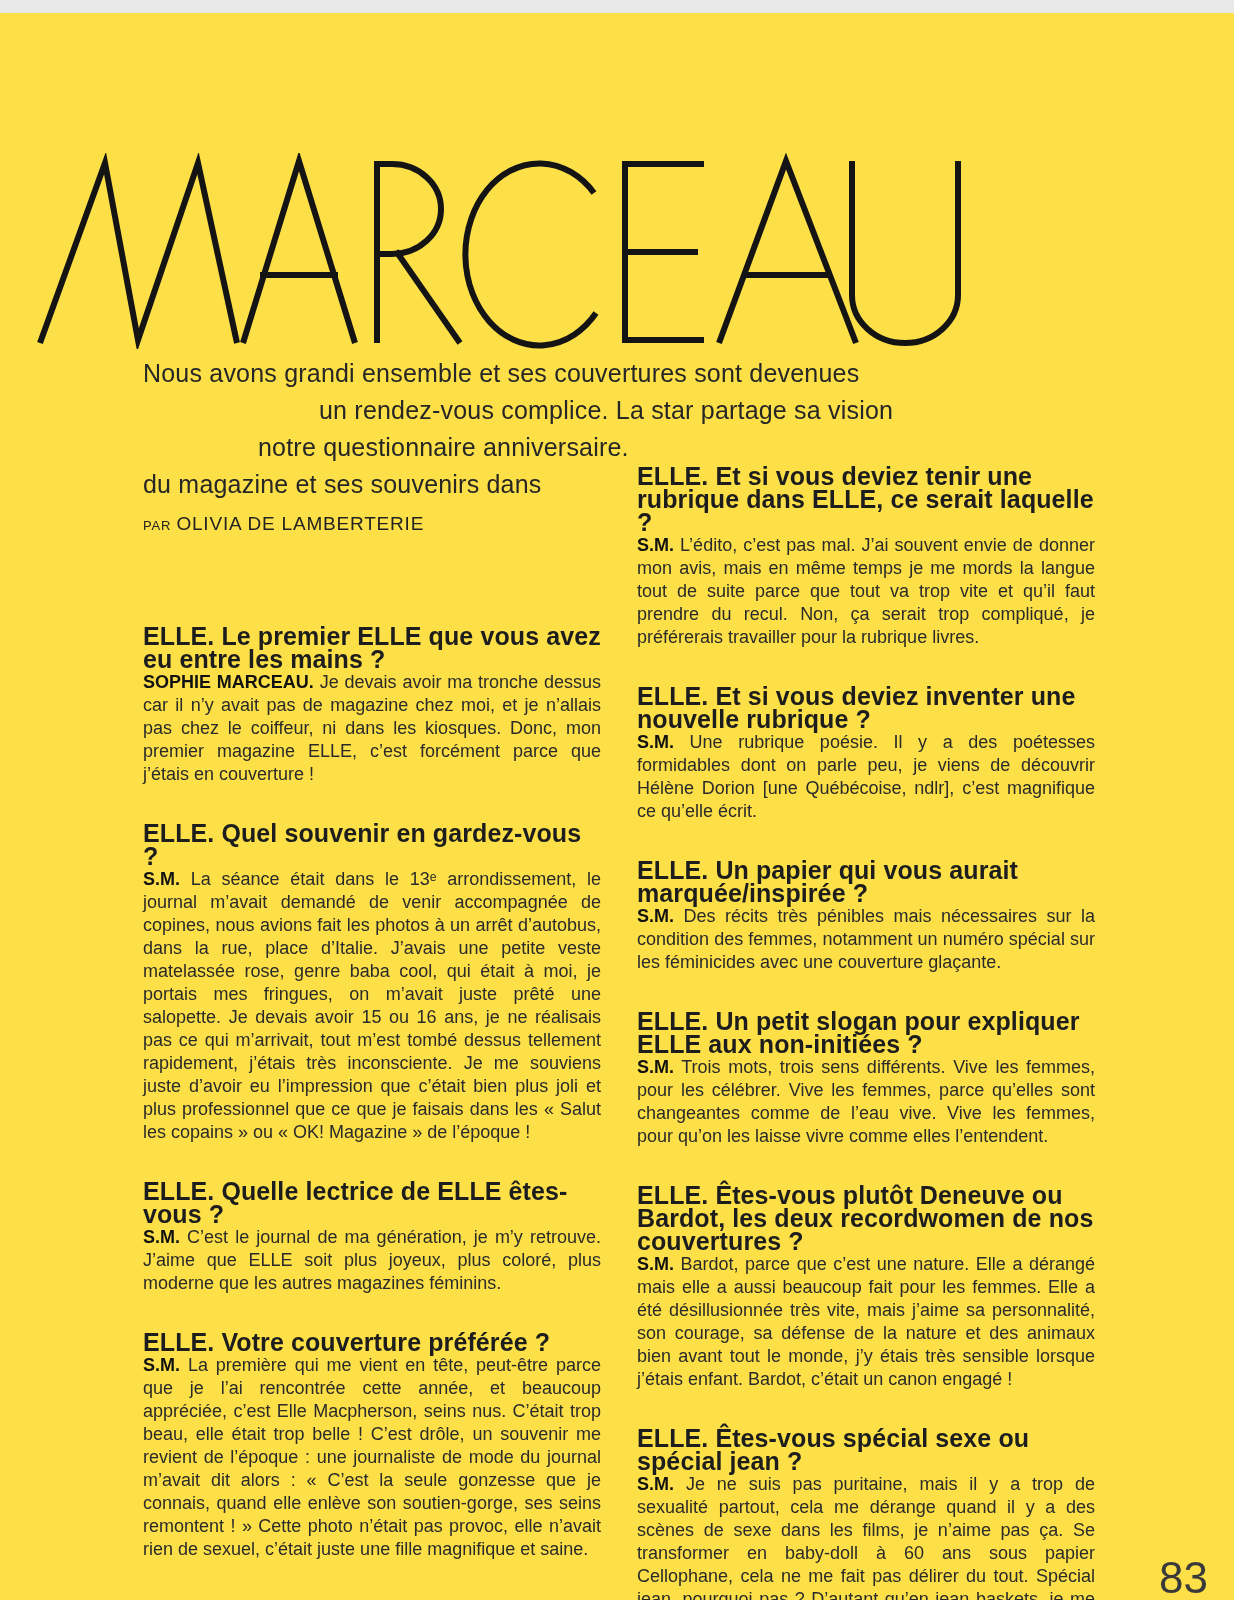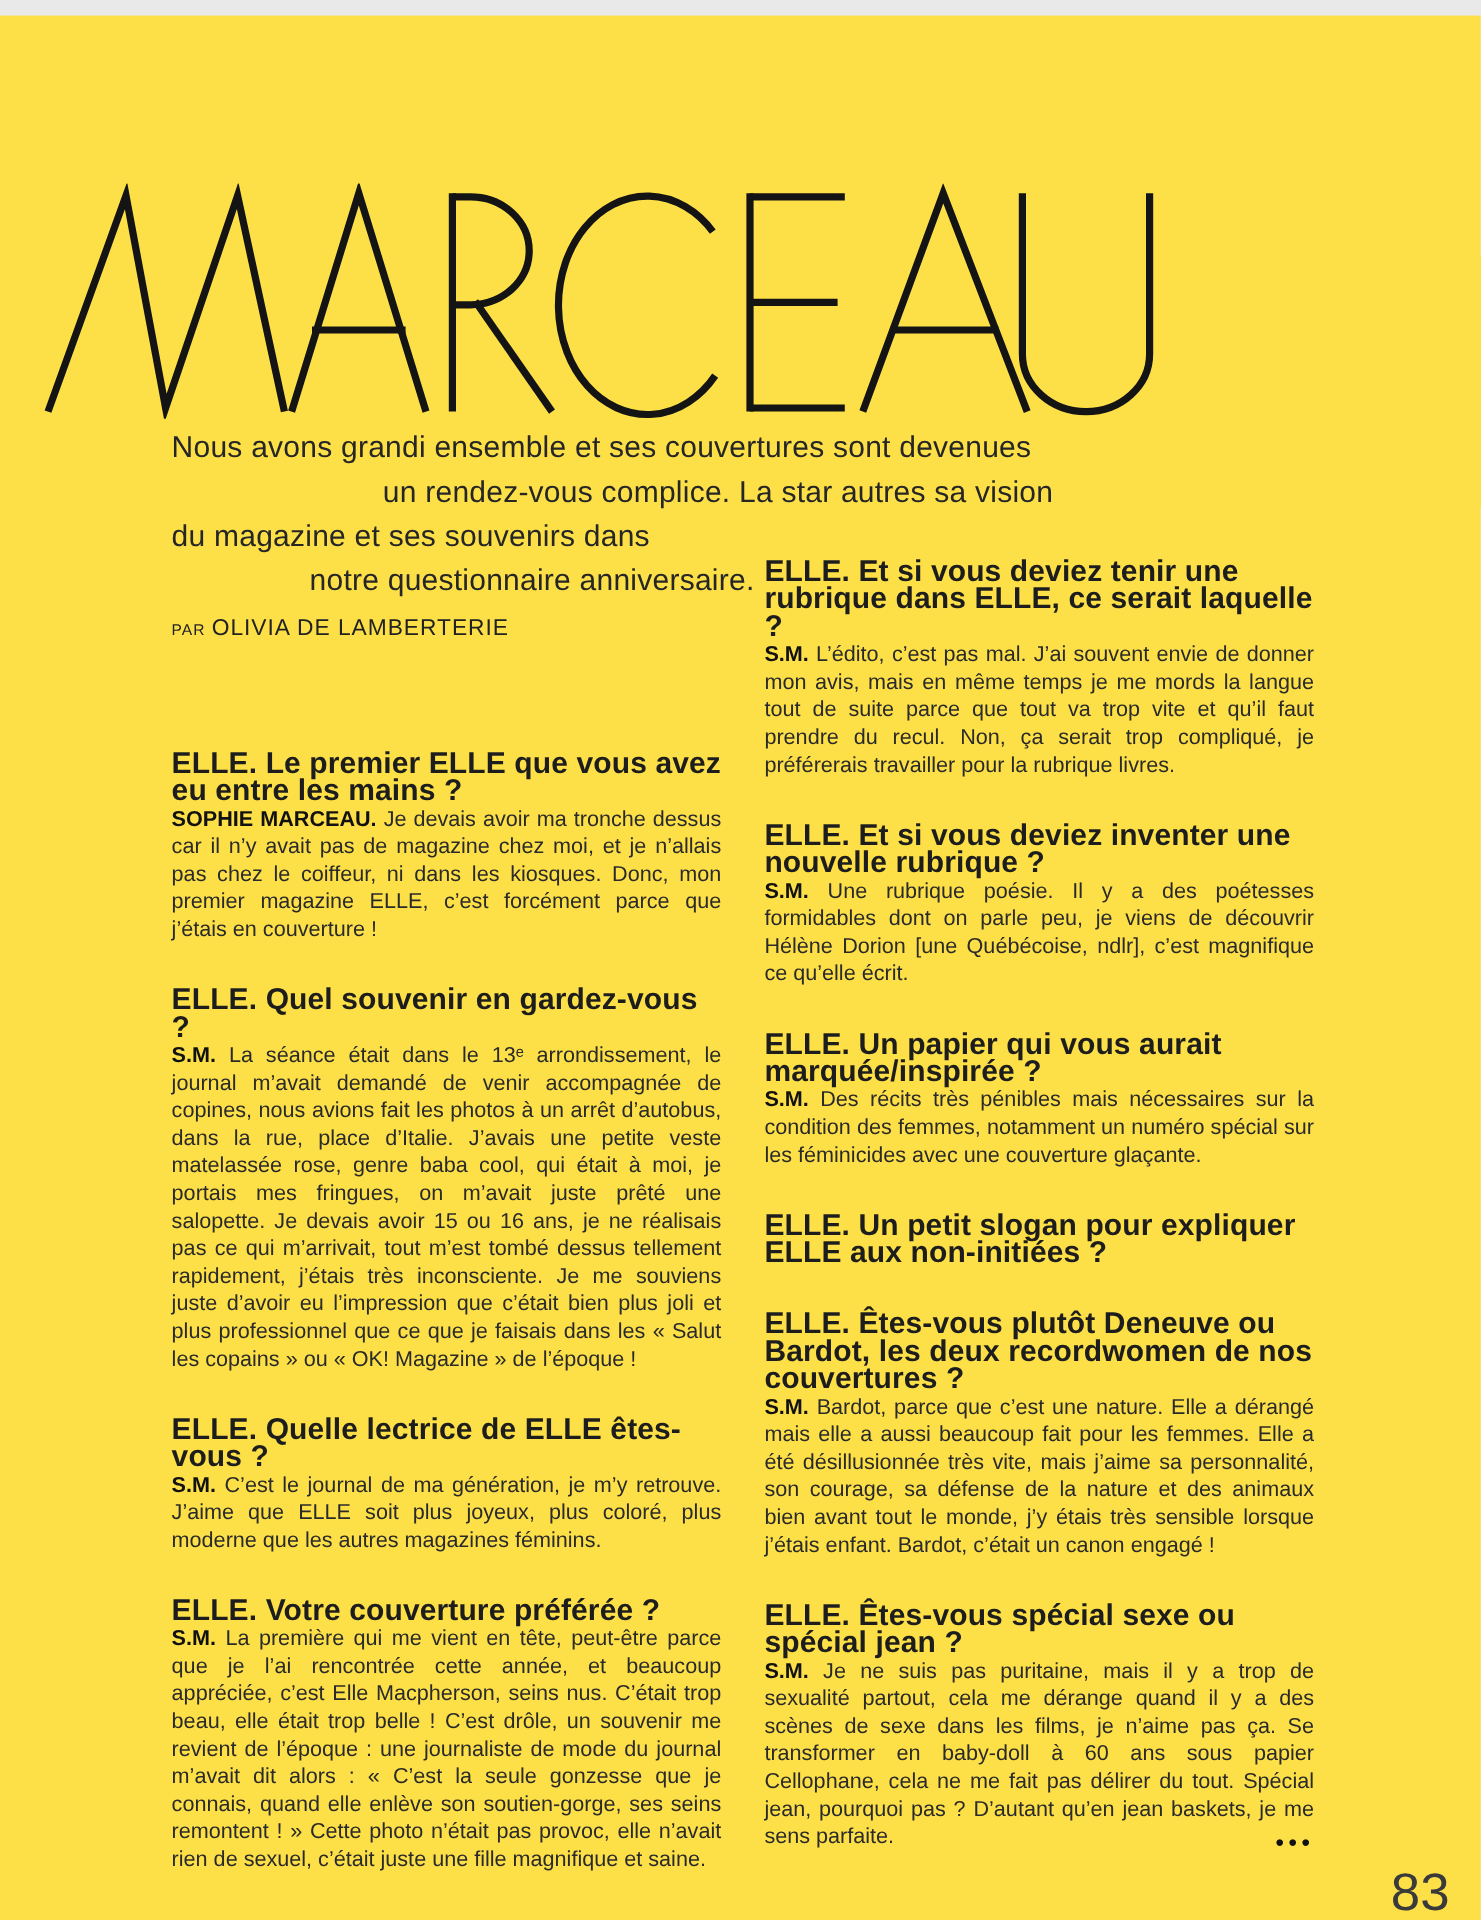--- a/index.html
+++ b/index.html
@@ -73,23 +73,23 @@
     <line x1="625" y1="327" x2="704" y2="327"></line>
 
     <polyline points="719,330 786,148 856,330"></polyline>
     <line x1="742" y1="262" x2="832" y2="262"></line>
 
     <path d="M 852,148 V 282 A 53 48 0 0 0 958,282 V 148"></path>
   </svg>
 
   <div class="intro">
     <div class="line indent-0">Nous avons grandi ensemble et ses couvertures sont devenues</div>
-    <div class="line indent-1">un rendez-vous complice. La star autres sa vision</div>
+    <div class="line indent-1">un rendez-vous complice. La star partage sa vision</div>
+    <div class="line indent-3">notre questionnaire anniversaire.</div>
     <div class="line indent-2">du magazine et ses souvenirs dans</div>
-    <div class="line indent-3">notre questionnaire anniversaire.</div>
   </div>
 
   <div class="byline">
     <span class="prefix">PAR</span>
     <span class="name">OLIVIA DE LAMBERTERIE</span>
   </div>
 
   <div id="col-left" class="col col-left">
       <div class="qa">
         <div class="q"><span class="qlabel">ELLE.</span> Le premier ELLE que vous avez eu entre les mains ?</div>
@@ -116,20 +116,21 @@
       <div class="qa">
         <div class="q"><span class="qlabel">ELLE.</span> Et si vous deviez inventer une nouvelle rubrique ?</div>
         <div class="a"><span class="alabel">S.M.</span> Une rubrique poésie. Il y a des poétesses formidables dont on parle peu, je viens de découvrir Hélène Dorion [une Québécoise, ndlr], c’est magnifique ce qu’elle écrit.</div>
       </div>
       <div class="qa">
         <div class="q"><span class="qlabel">ELLE.</span> Un papier qui vous aurait marquée/inspirée ?</div>
         <div class="a"><span class="alabel">S.M.</span> Des récits très pénibles mais nécessaires sur la condition des femmes, notamment un numéro spécial sur les féminicides avec une couverture glaçante.</div>
       </div>
       <div class="qa">
         <div class="q"><span class="qlabel">ELLE.</span> Un petit slogan pour expliquer ELLE aux non-initiées ?</div>
+        <div class="a"><span class="alabel">S.M.</span> Trois mots, trois sens différents. Vive les femmes, pour les célébrer. Vive les femmes, parce qu’elles sont changeantes comme de l’eau vive. Vive les femmes, pour qu’on les laisse vivre comme elles l’entendent.</div>
       </div>
       <div class="qa">
         <div class="q"><span class="qlabel">ELLE.</span> Êtes-vous plutôt Deneuve ou Bardot, les deux recordwomen de nos couvertures ?</div>
         <div class="a"><span class="alabel">S.M.</span> Bardot, parce que c’est une nature. Elle a dérangé mais elle a aussi beaucoup fait pour les femmes. Elle a été désillusionnée très vite, mais j’aime sa personnalité, son courage, sa défense de la nature et des animaux bien avant tout le monde, j’y étais très sensible lorsque j’étais enfant. Bardot, c’était un canon engagé !</div>
       </div>
       <div class="qa">
         <div class="q"><span class="qlabel">ELLE.</span> Êtes-vous spécial sexe ou spécial jean ?</div>
         <div class="a"><span class="alabel">S.M.</span> Je ne suis pas puritaine, mais il y a trop de sexualité partout, cela me dérange quand il y a des scènes de sexe dans les films, je n’aime pas ça. Se transformer en baby-doll à 60 ans sous papier Cellophane, cela ne me fait pas délirer du tout. Spécial jean, pourquoi pas ? D’autant qu’en jean baskets, je me sens parfaite. <span class="dots">●●●</span></div>
       </div>
     </div>

